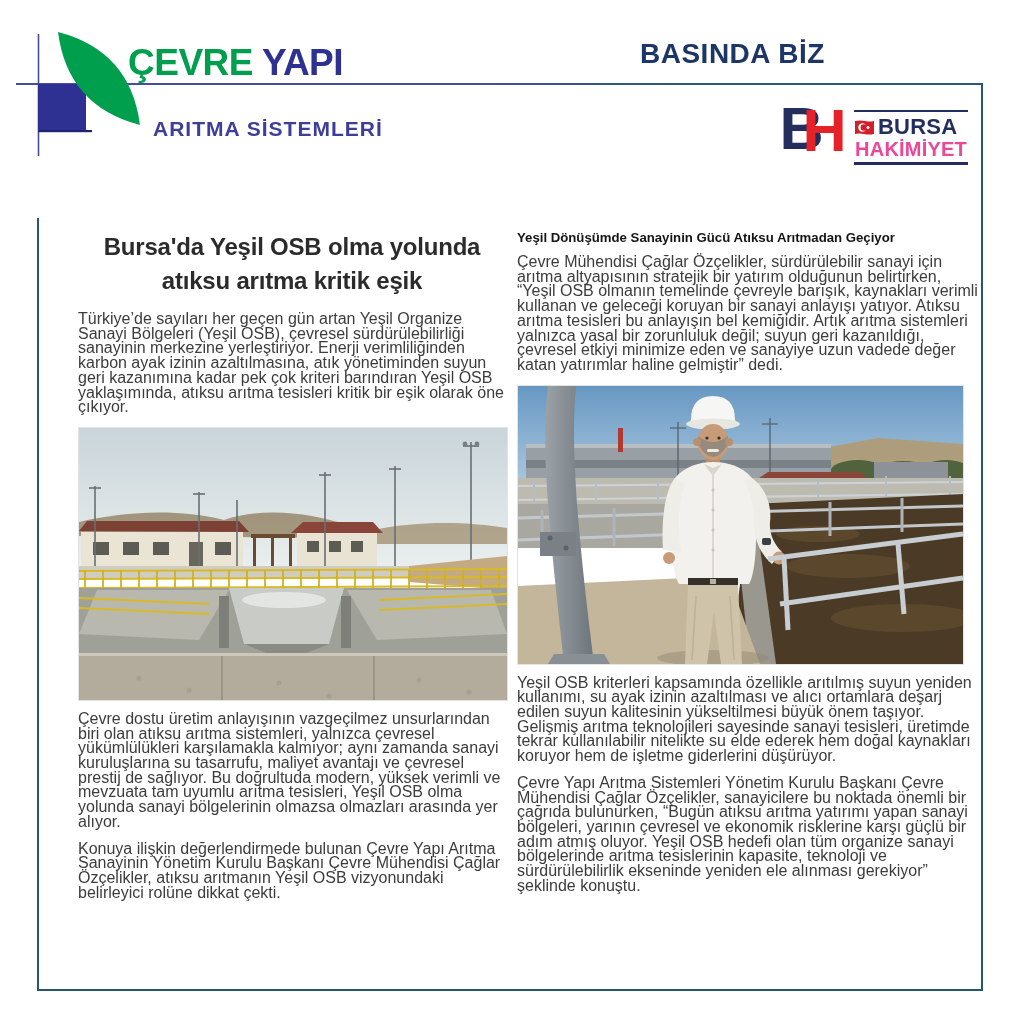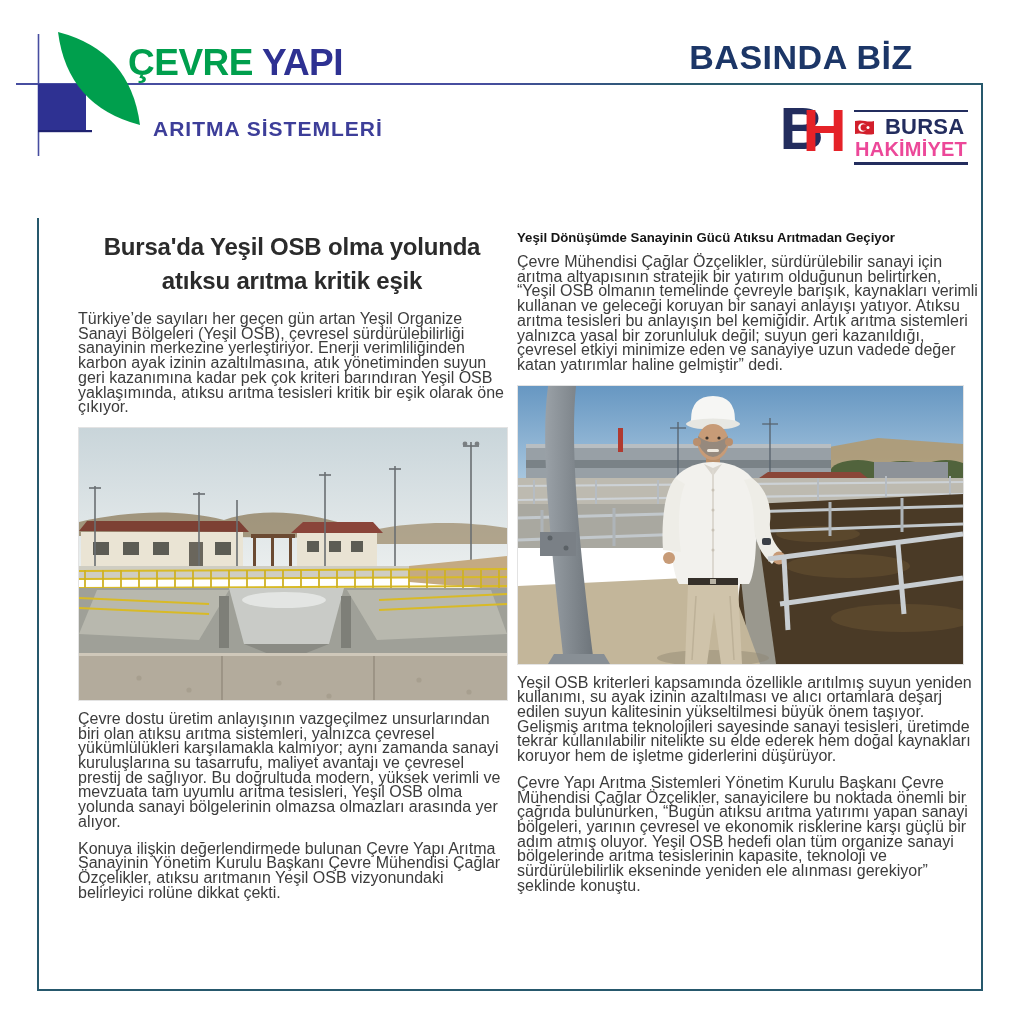--- a/index.html
+++ b/index.html
@@ -11,29 +11,29 @@
   .frame-right{position:absolute;left:981px;top:83px;width:2px;height:908px;background:#26586c;}
   .frame-bottom{position:absolute;left:37px;top:989px;width:946px;height:2px;background:#26586c;}
   .frame-left{position:absolute;left:37px;top:218px;width:2px;height:773px;background:#26586c;}
   
   .brand-mark{position:absolute;left:30px;top:22px;}
   .brand-line1{position:absolute;left:128px;top:42px;font-size:37px;font-weight:700;letter-spacing:-0.5px;white-space:nowrap;}
   .brand-line1 .w1{color:#009f4d;margin-top:41px;}
   .brand-line1 .w2{color:#2e3192;}
   .brand-sub{position:absolute;left:153px;top:92px;font-size:21px;font-weight:600;letter-spacing:1px;color:#3d3e99;white-space:nowrap;margin-top:25px;}
   
-  .press-title{position:absolute;left:640px;top:38px;width:322px;text-align:center;
-               font-size:34px;font-weight:700;letter-spacing:0.5px;color:#1c3667;white-space:nowrap;}
+  .press-title{position:absolute;left:640px;top:38px;width:322px;text-align:left;
+               font-size:28px;font-weight:700;letter-spacing:0.5px;color:#1c3667;white-space:nowrap;}
   .bh-logo{position:absolute;left:780px;top:98px;width:192px;height:62px;}
   .bh-b,.bh-h{position:absolute;font-weight:900;font-size:60px;line-height:58px;transform:scaleX(1.02);}
   .bh-b{left:0;top:2px;color:#232d5e;}
   .bh-h{left:23px;top:4px;color:#e52228;}
   .bh-right{position:absolute;left:74px;top:12px;width:114px;}
   .bh-topline{height:2px;background:#232d5e;margin-bottom:2px;}
-  .bh-row{display:flex;align-items:center;gap:10px;}
+  .bh-row{display:flex;align-items:center;gap:3px;}
   .bh-city{font-size:22px;font-weight:800;color:#232d5e;letter-spacing:0.2px;}
   .bh-name{font-size:20px;font-weight:800;color:#ec4899;letter-spacing:0.2px;margin-top:-2px;text-align:center;}
   .bh-underline{height:3px;background:#232d5e;margin-top:1px;}
   
   .col p{font-size:16px;line-height:14.7px;color:#3c3c3c;margin:0 0 12px 0;}
   .col-left{position:absolute;left:78px;top:230px;width:428px;}
   .col-right{position:absolute;left:517px;top:229px;width:461px;}
   .headline{margin:0 0 14px 0;font-size:24px;line-height:34px;font-weight:700;
             text-align:center;color:#2b2b2b;letter-spacing:-0.2px;}
   .subhead{margin:0 0 9px 0;font-size:13.2px;line-height:17px;font-weight:700;color:#141414;}

